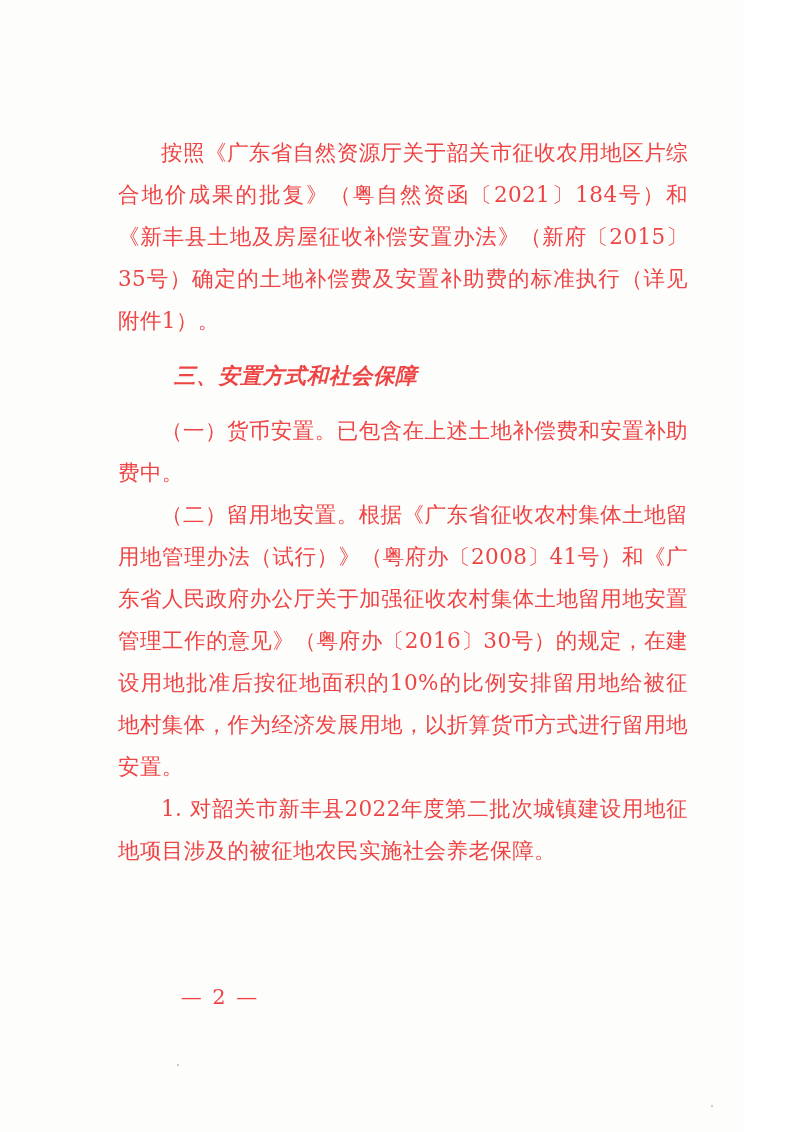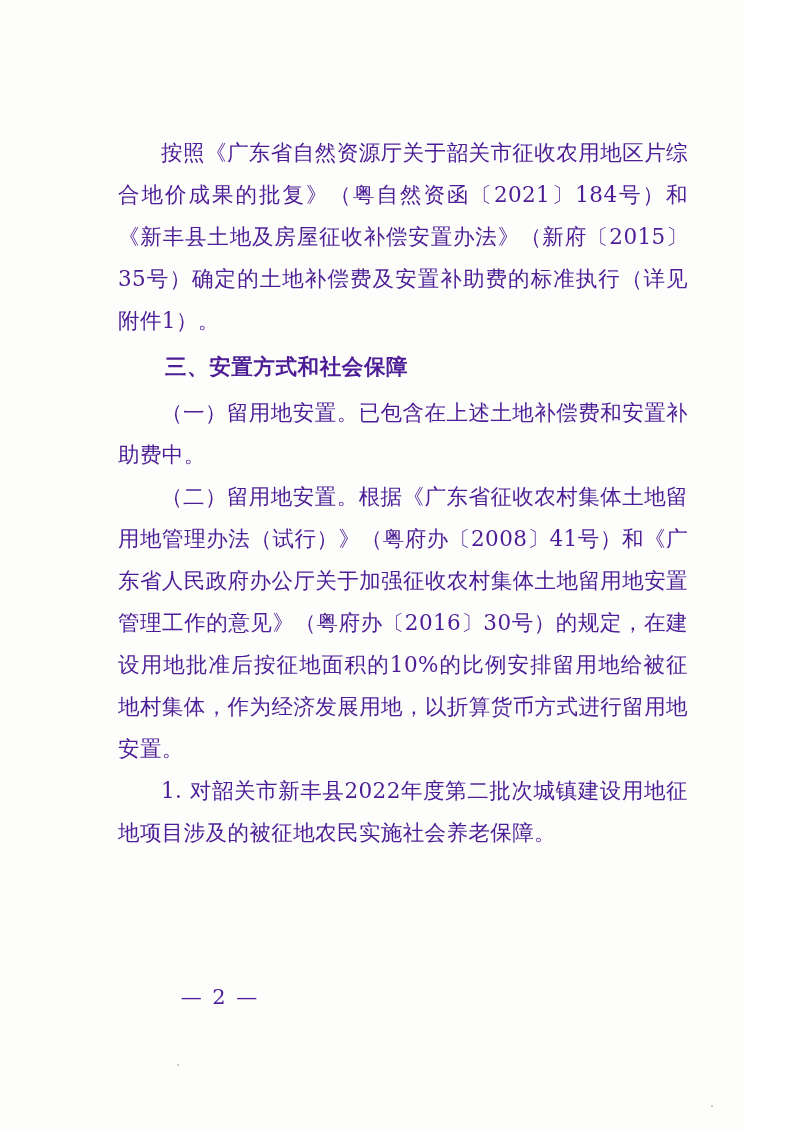--- a/index.html
+++ b/index.html
@@ -7,21 +7,21 @@
     padding: 0;
     background: #ffffff;
   }
   .page {
     position: relative;
     width: 744px;
     height: 1132px;
     background: #fdfdfc;
     overflow: hidden;
     font-family: "DejaVu Serif", "Liberation Serif", serif;
-    color: #4c1d95;
+    color: #ef4444;
   }
   .content {
     position: absolute;
     left: 118px;
     top: 132px;
     width: 570px;
   }
   .para {
     font-size: 21.5px;
     line-height: 42px;
@@ -29,24 +29,25 @@
     text-align: justify;
     text-justify: inter-ideograph;
     margin: 0 0 0 0;
     text-indent: 2em;
     font-weight: 400;
   }
   .heading {
     font-size: 21.5px;
     line-height: 42px;
     letter-spacing: 0.6px;
-    margin: 4px;
+    margin: 13px;
     text-indent: 2em;
     font-weight: bold;
     font-family: "DejaVu Sans", "Liberation Sans", sans-serif;
+    font-style: italic;
   }
   .pagenum {
     position: absolute;
     left: 0;
     right: 0;
     top: 985px;
     text-align: center;
     font-size: 21px;
     letter-spacing: 2px;
     font-family: "DejaVu Serif", "Liberation Serif", serif;
@@ -64,21 +65,21 @@
   }
 </style>
 </head>
 <body>
 
 <div class="page">
 
   <div class="content">
     <p class="para">按照《广东省自然资源厅关于韶关市征收农用地区片综合地价成果的批复》（粤自然资函〔2021〕184号）和《新丰县土地及房屋征收补偿安置办法》（新府〔2015〕35号）确定的土地补偿费及安置补助费的标准执行（详见附件1）。</p>
     <p class="heading">三、安置方式和社会保障</p>
-    <p class="para">（一）留用地安置。已包含在上述土地补偿费和安置补助费中。</p>
+    <p class="para">（一）货币安置。已包含在上述土地补偿费和安置补助费中。</p>
     <p class="para">（二）留用地安置。根据《广东省征收农村集体土地留用地管理办法（试行）》（粤府办〔2008〕41号）和《广东省人民政府办公厅关于加强征收农村集体土地留用地安置管理工作的意见》（粤府办〔2016〕30号）的规定，在建设用地批准后按征地面积的10%的比例安排留用地给被征地村集体，作为经济发展用地，以折算货币方式进行留用地安置。</p>
     <p class="para">1. 对韶关市新丰县2022年度第二批次城镇建设用地征地项目涉及的被征地农民实施社会养老保障。</p>
 
   </div>
 
   <div class="pagenum">
     <span class="pagenum-inner">— 2 —</span>
   </div>
 
   <div class="speck" style="left:769px; top:303px;"></div>

